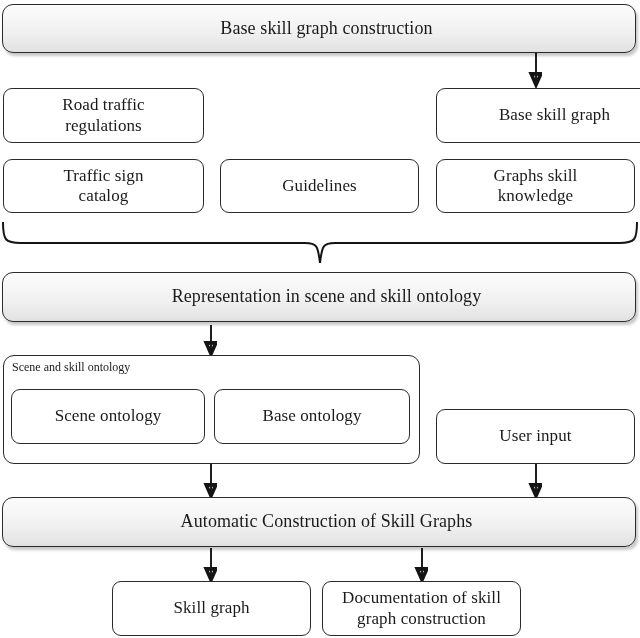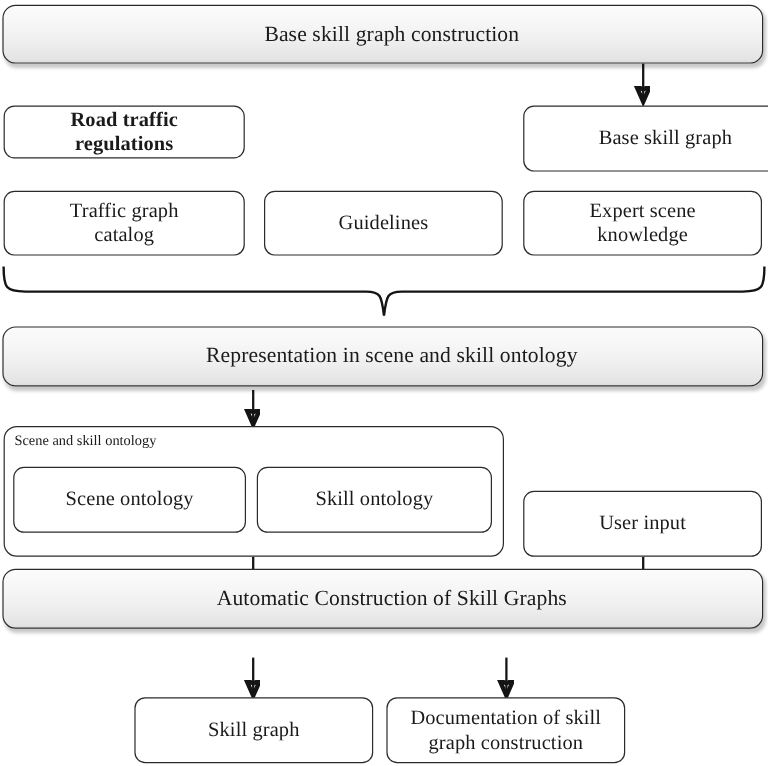--- a/index.html
+++ b/index.html
@@ -119,64 +119,64 @@
 
     <line x1="211" y1="548" x2="211" y2="579" marker-end="url(#ah)"></line>
 
     <line x1="422" y1="548" x2="422" y2="579" marker-end="url(#ah)"></line>
   </svg>
 
   <div class="node bar" style="left:2px; top:4px; width:634px; height:49px;">
     <span class="lbl">Base skill graph construction</span>
   </div>
 
-  <div class="node" style="left:3px; top:88px; width:201px; height:44px;font-weight:bold;">
+  <div class="node" style="left:3px; top:88px; width:201px; height:55px;">
     <span class="lbl">Road traffic
 regulations</span>
   </div>
 
   <div class="node" style="left:436px; top:88px; width:237px; height:55px;">
     <span class="lbl">Base skill graph</span>
   </div>
 
   <div class="node" style="left:3px; top:159px; width:201px; height:54px;">
-    <span class="lbl">Traffic graph
+    <span class="lbl">Traffic sign
 catalog</span>
   </div>
 
   <div class="node" style="left:220px; top:159px; width:199px; height:54px;">
     <span class="lbl">Guidelines</span>
   </div>
 
   <div class="node" style="left:436px; top:159px; width:199px; height:54px;">
-    <span class="lbl">Expert scene
+    <span class="lbl">Graphs skill
 knowledge</span>
   </div>
 
   <div class="node bar" style="left:2px; top:272px; width:634px; height:50px;">
     <span class="lbl">Representation in scene and skill ontology</span>
   </div>
 
   <div class="group" style="left:3px; top:355px; width:417px; height:109px;">
     <span class="group-title">Scene and skill ontology</span>
   </div>
 
   <div class="node" style="left:11px; top:389px; width:194px; height:55px;justify-content:center;">
     <span class="lbl">Scene ontology</span>
   </div>
 
   <div class="node" style="left:214px; top:389px; width:196px; height:55px;">
-    <span class="lbl">Skill ontology</span>
+    <span class="lbl">Base ontology</span>
   </div>
 
   <div class="node" style="left:436px; top:409px; width:199px; height:55px;text-align:center;">
     <span class="lbl">User input</span>
   </div>
 
-  <div class="node bar" style="left:2px; top:474px; width:634px; height:50px;">
+  <div class="node bar" style="left:2px; top:497px; width:634px; height:50px;">
     <span class="lbl">Automatic Construction of Skill Graphs</span>
   </div>
 
   <div class="node" style="left:112px; top:581px; width:199px; height:55px;">
     <span class="lbl">Skill graph</span>
   </div>
 
   <div class="node" style="left:322px; top:581px; width:199px; height:55px;">
     <span class="lbl">Documentation of skill
 graph construction</span>

